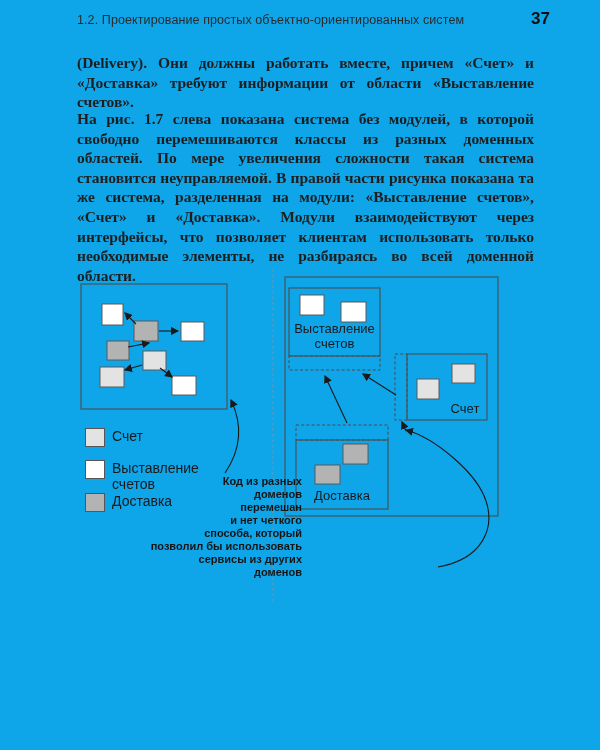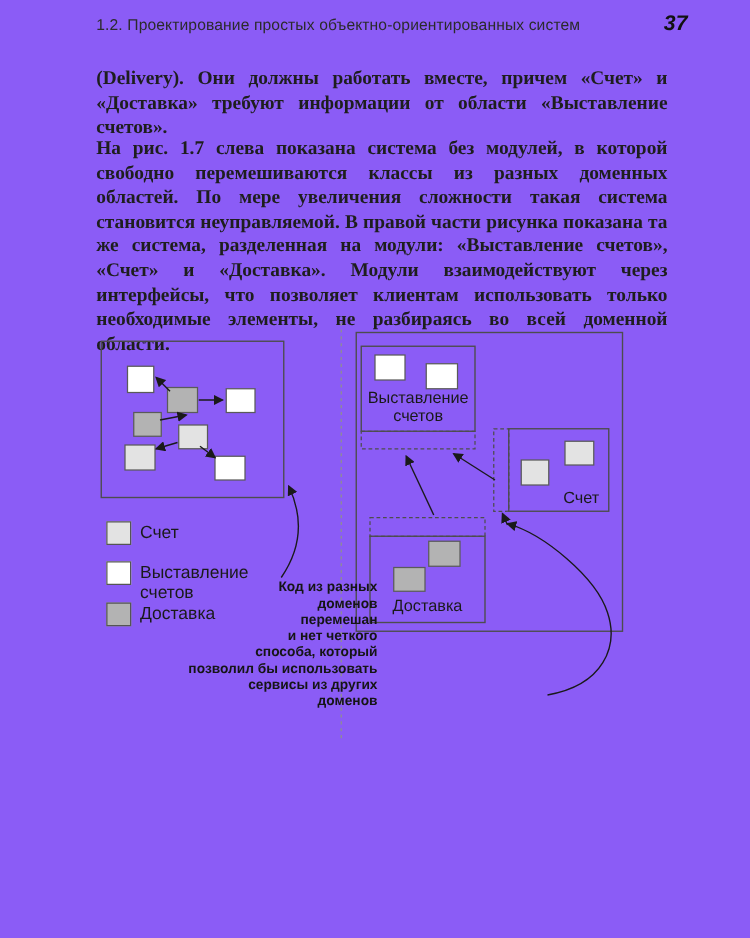--- a/index.html
+++ b/index.html
@@ -1,36 +1,36 @@
 <!DOCTYPE html>
 <html><head>
 <meta charset="utf-8">
 <style>
   html,body { margin:0; padding:0; background:#ffffff; }
   .page {
-    position:relative; width:600px; height:750px; background:#8b5cf6;
+    position:relative; width:600px; height:750px; background:#0ea5e9;
     font-family:"Liberation Serif", serif; overflow:hidden;
   }
   .header {
     position:absolute; top:9px; left:77px; width:473px;
     display:flex; justify-content:space-between; align-items:baseline;
     font-family:"Liberation Sans", sans-serif;
   }
   .section-title { font-size:12.5px; color:#2b2b2b; letter-spacing:0.1px; }
-  .page-number { font-size:17px; font-weight:bold; color:#111;font-style:italic; }
+  .page-number { font-size:17px; font-weight:bold; color:#111; }
 
   .bodytext {
     position:absolute; left:77px; width:457px; text-align:justify;
     font-size:15.5px; line-height:19.6px; color:#1e1e1e; margin:0;font-weight:bold;
   }
   #p1 { top:53px; }
   #p2 { top:97px;margin-top:12px; }
   #p3 { top:688px; }
 
-  .figure { position:absolute; left:75px; top:255px; width:460px; height:340px; }
+  .figure { position:absolute; left:75px; top:266px; width:460px; height:340px; }
   .figure svg { position:absolute; left:0; top:0; }
 
   .box    { fill:none; stroke:#4d4d4d; stroke-width:1.1; }
   .dashed { fill:none; stroke:#4d4d4d; stroke-width:1; stroke-dasharray:3 2.2; }
   .divider{ stroke:#8f8f8f; stroke-width:1; stroke-dasharray:2.5 3; }
   .sq   { stroke:#5a5a5a; stroke-width:1; }
   .sq-w { fill:#ffffff; }
   .sq-l { fill:#e3e3e3; }
   .sq-m { fill:#b3b3b3; }
   .arrow { stroke:#1a1a1a; stroke-width:1.1; fill:none; }

